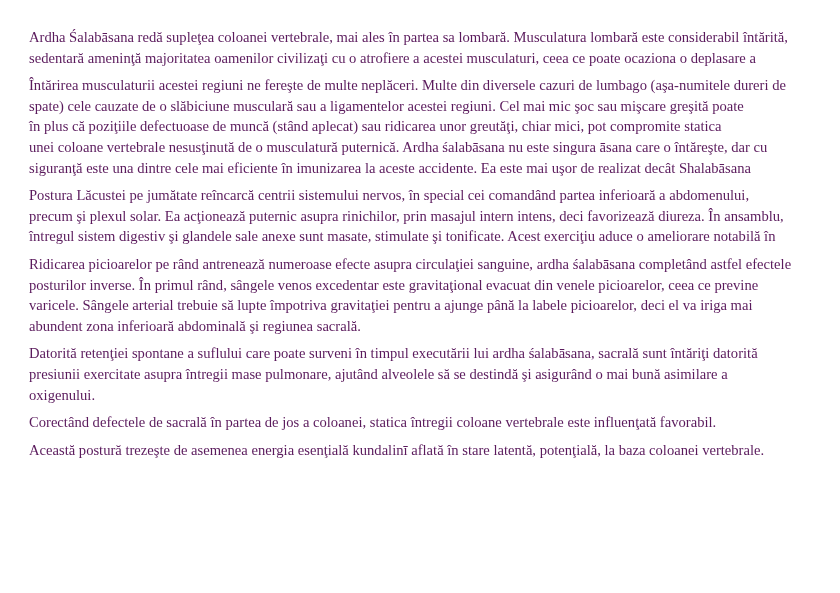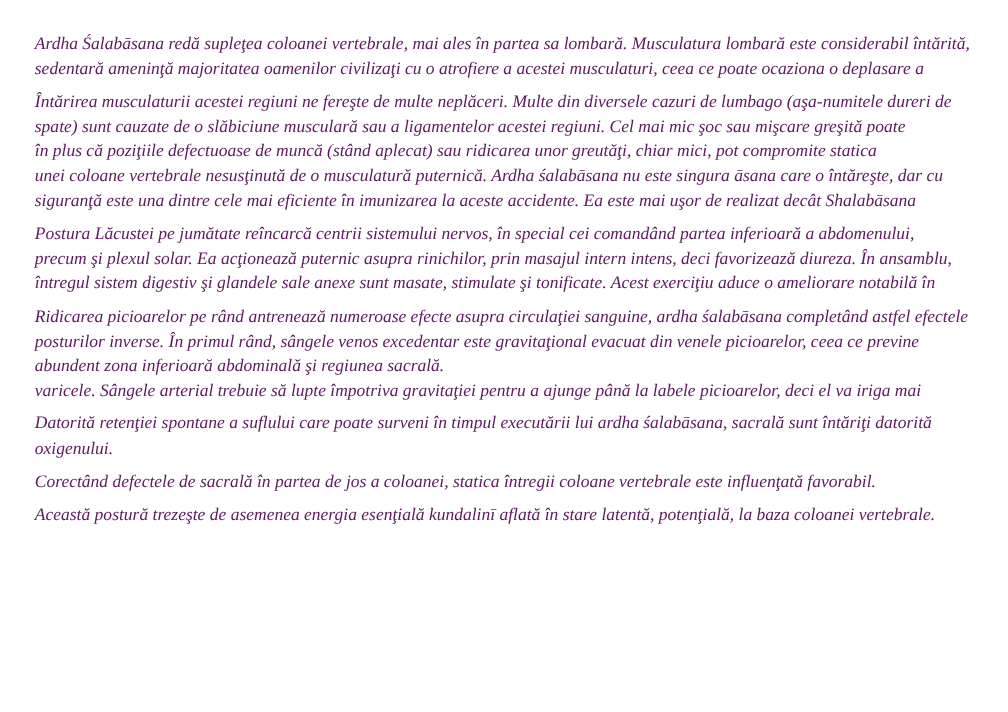--- a/index.html
+++ b/index.html
@@ -8,21 +8,20 @@
       background: #ffffff;
       width: 840px;
       height: 593px;
       overflow: hidden;
     }
     .page {
       position: relative;
       padding: 27px 26px 0 29px;
       box-sizing: border-box;
       width: 806px;
-      font-style: italic;
     }
     .para {
       font-family: "Liberation Serif", serif;
       font-size: 14.6px;
       line-height: 20.6px;
       color: #5a1a5c;
       margin: 0 0 7px 0;
     }
     .para .line { display: block; white-space: nowrap; }
   </style>
@@ -31,41 +30,42 @@
 
 <div class="page">
 
   <p class="para">
     <span class="line">Ardha Śalabāsana redă supleţea coloanei vertebrale, mai ales în partea sa lombară. Musculatura lombară este considerabil întărită,</span>
     <span class="line">sedentară ameninţă majoritatea oamenilor civilizaţi cu o atrofiere a acestei musculaturi, ceea ce poate ocaziona o deplasare a</span>
   </p>
 
   <p class="para">
     <span class="line">Întărirea musculaturii acestei regiuni ne fereşte de multe neplăceri. Multe din diversele cazuri de lumbago (aşa-numitele dureri de</span>
-    <span class="line">spate) sunt cauzate de o slăbiciune musculară sau a ligamentelor acestei regiuni. Cel mai mic şoc sau mişcare greşită poate</span>
+    <span class="line">spate) cele cauzate de o slăbiciune musculară sau a ligamentelor acestei regiuni. Cel mai mic şoc sau mişcare greşită poate</span>
     <span class="line">în plus că poziţiile defectuoase de muncă (stând aplecat) sau ridicarea unor greutăţi, chiar mici, pot compromite statica</span>
     <span class="line">unei coloane vertebrale nesusţinută de o musculatură puternică. Ardha śalabāsana nu este singura āsana care o întăreşte, dar cu</span>
     <span class="line">siguranţă este una dintre cele mai eficiente în imunizarea la aceste accidente. Ea este mai uşor de realizat decât Shalabāsana</span>
   </p>
 
   <p class="para">
     <span class="line">Postura Lăcustei pe jumătate reîncarcă centrii sistemului nervos, în special cei comandând partea inferioară a abdomenului,</span>
     <span class="line">precum şi plexul solar. Ea acţionează puternic asupra rinichilor, prin masajul intern intens, deci favorizează diureza. În ansamblu,</span>
     <span class="line">întregul sistem digestiv şi glandele sale anexe sunt masate, stimulate şi tonificate. Acest exerciţiu aduce o ameliorare notabilă în</span>
   </p>
 
   <p class="para">
     <span class="line">Ridicarea picioarelor pe rând antrenează numeroase efecte asupra circulaţiei sanguine, ardha śalabāsana completând astfel efectele</span>
     <span class="line">posturilor inverse. În primul rând, sângele venos excedentar este gravitaţional evacuat din venele picioarelor, ceea ce previne</span>
+    <span class="line">varicele. Sângele arterial trebuie să lupte împotriva gravitaţiei pentru a ajunge până la labele picioarelor, deci el va iriga mai</span>
     <span class="line">abundent zona inferioară abdominală şi regiunea sacrală.</span>
-    <span class="line">varicele. Sângele arterial trebuie să lupte împotriva gravitaţiei pentru a ajunge până la labele picioarelor, deci el va iriga mai</span>
   </p>
 
   <p class="para">
     <span class="line">Datorită retenţiei spontane a suflului care poate surveni în timpul executării lui ardha śalabāsana, sacrală sunt întăriţi datorită</span>
+    <span class="line">presiunii exercitate asupra întregii mase pulmonare, ajutând alveolele să se destindă şi asigurând o mai bună asimilare a</span>
     <span class="line">oxigenului.</span>
   </p>
 
   <p class="para">
     <span class="line">Corectând defectele de sacrală în partea de jos a coloanei, statica întregii coloane vertebrale este influenţată favorabil.</span>
   </p>
 
   <p class="para">
     <span class="line">Această postură trezeşte de asemenea energia esenţială kundalinī aflată în stare latentă, potenţială, la baza coloanei vertebrale.</span>
   </p>

